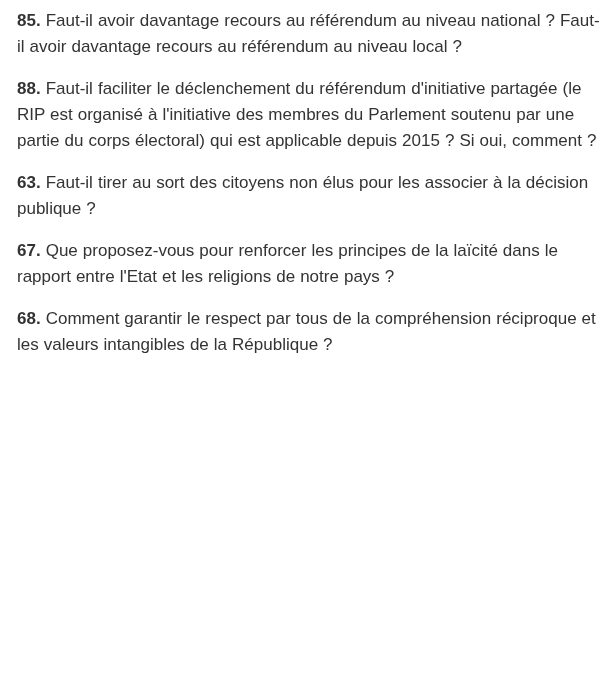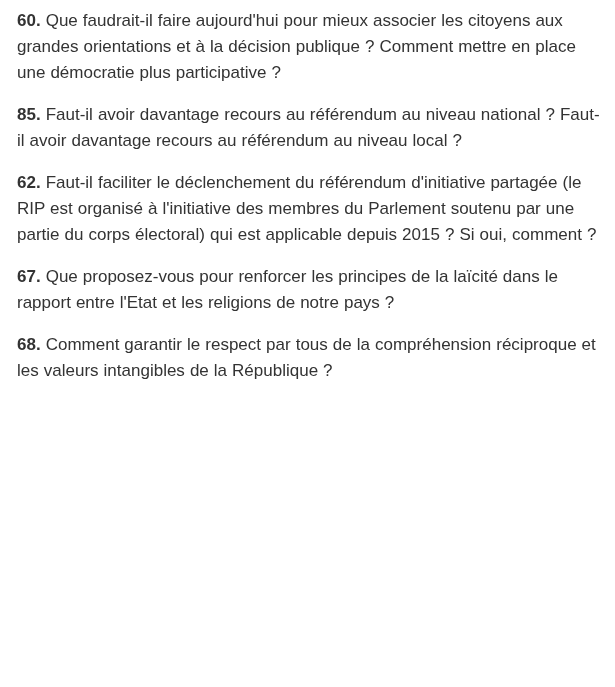--- a/index.html
+++ b/index.html
@@ -33,26 +33,26 @@
   }
   p.question strong {
     font-weight: 700;
   }
 </style>
 </head>
 <body>
 
 <main class="page">
   <div id="questions-list">
-  <p class="question"><strong>60.</strong><span> Que faudrait-il faire aujourd'hui pour mieux associer les citoyens aux grandes orientations et à la décision publique ? Comment mettre en place une démocratie plus participative ?</span></p>
 
   <p class="question"><strong>85.</strong><span> Faut-il avoir davantage recours au référendum au niveau national ? Faut-il avoir davantage recours au référendum au niveau local ?</span></p>
 
-  <p class="question"><strong>62.</strong><span> Faut-il faciliter le déclenchement du référendum d'initiative partagée (le RIP est organisé à l'initiative des membres du Parlement soutenu par une partie du corps électoral) qui est applicable depuis 2015 ? Si oui, comment ?</span></p>
+  <p class="question"><strong>88.</strong><span> Faut-il faciliter le déclenchement du référendum d'initiative partagée (le RIP est organisé à l'initiative des membres du Parlement soutenu par une partie du corps électoral) qui est applicable depuis 2015 ? Si oui, comment ?</span></p>
 
+  <p class="question"><strong>63.</strong><span> Faut-il tirer au sort des citoyens non élus pour les associer à la décision publique ?</span></p>
 
 
 
 
   <p class="question"><strong>67.</strong><span> Que proposez-vous pour renforcer les principes de la laïcité dans le rapport entre l'Etat et les religions de notre pays ?</span></p>
 
   <p class="question"><strong>68.</strong><span> Comment garantir le respect par tous de la compréhension réciproque et les valeurs intangibles de la République ?</span></p>
 </div>
 </main>
 

